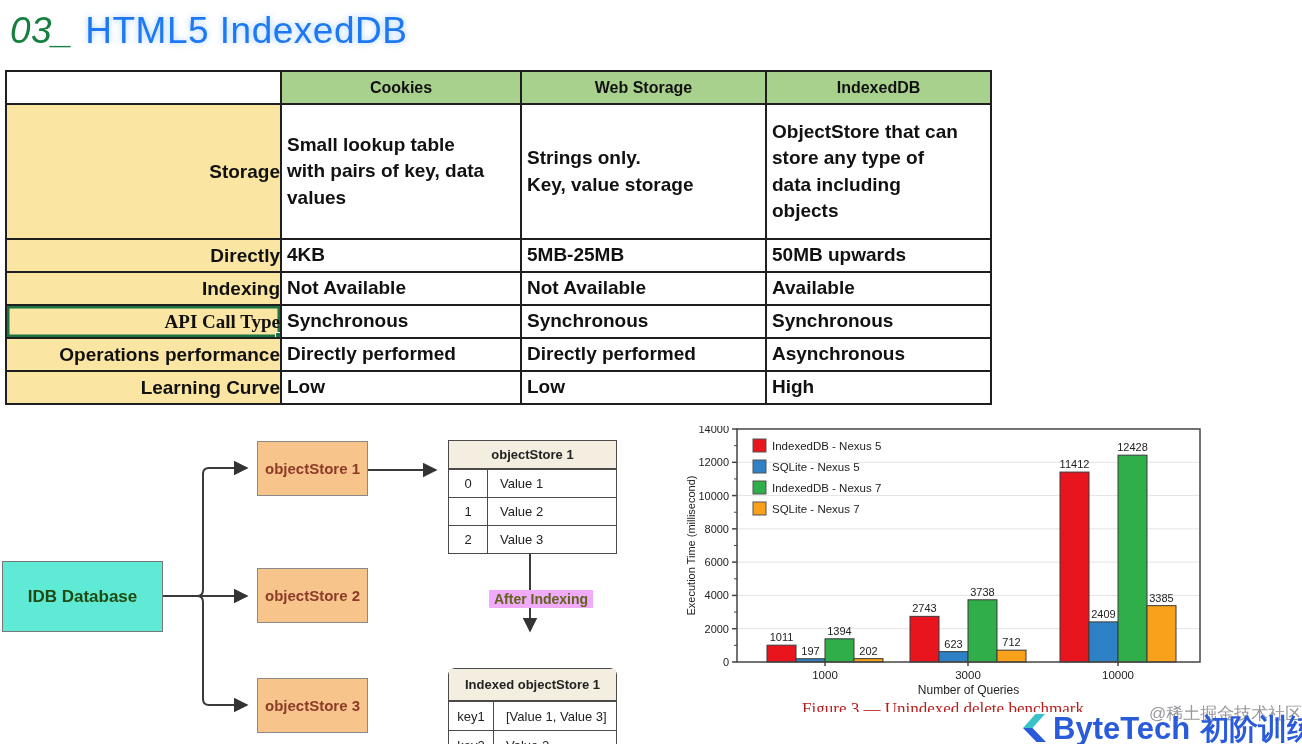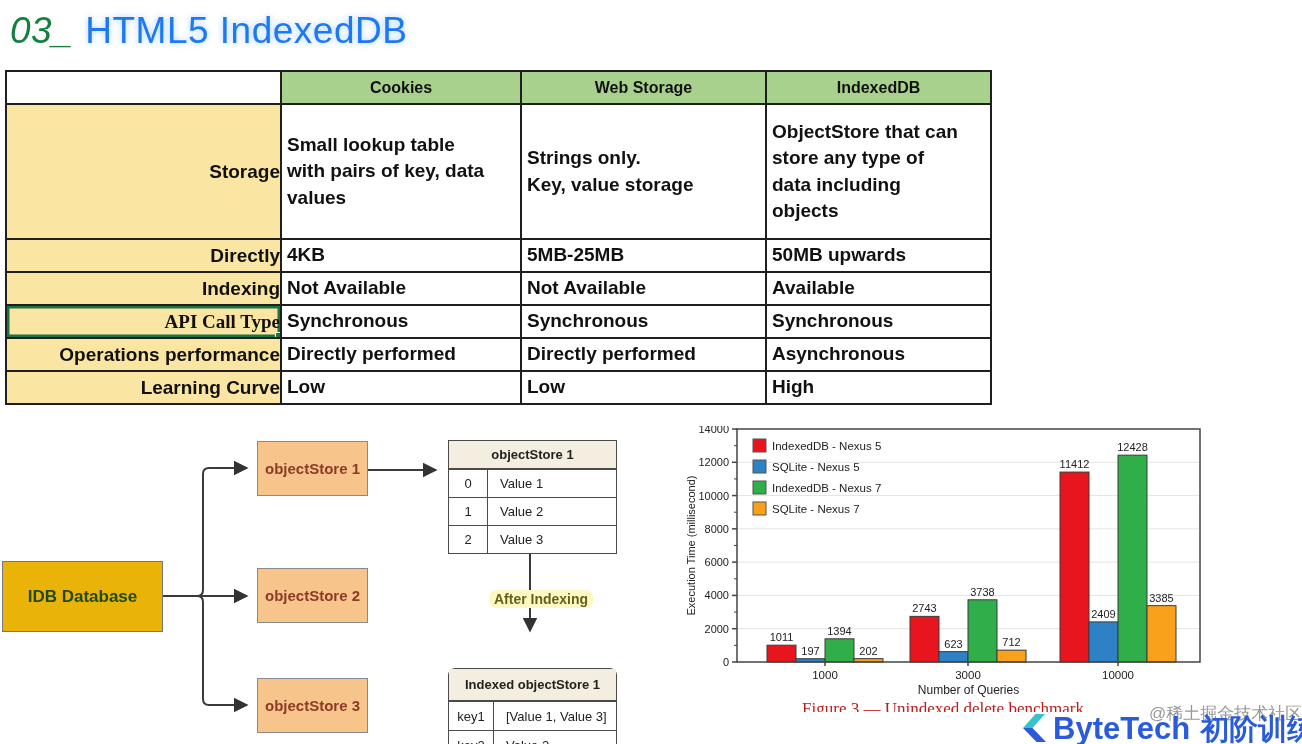--- a/index.html
+++ b/index.html
@@ -23,21 +23,21 @@
   td.val{background:#fff;font-size:19px;font-weight:600;color:#111;
          padding:0 4px 0 5px;vertical-align:middle;white-space:pre-line;line-height:1.38;}
   tr.r-storage td{height:133px;}
   tr.r-thin td{height:31px;}
   td.sel{box-shadow:inset 0 0 0 2.5px #1a7340;position:relative;font-family:Liberation Serif, serif;}
   .sel-handle{position:absolute;right:-4px;bottom:-4px;width:7px;height:7px;
               background:#1a7340;border:1px solid #fff;z-index:3;}
 
   
   .idb-box{position:absolute;left:2px;top:561px;width:159px;height:69px;
-           background:#eab308;border:1.5px solid #777;display:flex;align-items:center;
+           background:#5eead4;border:1.5px solid #777;display:flex;align-items:center;
            justify-content:center;font-size:17px;font-weight:700;color:#204a12;}
   .store-box{position:absolute;left:257px;width:109px;height:53px;background:#F7C58B;
              border:1.5px solid #8a8a8a;display:flex;align-items:center;justify-content:center;
              font-size:15px;font-weight:700;color:#8d3a28;}
   #store1{top:441px;} #store2{top:568px;} #store3{top:678px;}
   .diagram-lines{position:absolute;left:0;top:420px;width:683px;height:324px;pointer-events:none;}
 
   .mini-table{position:absolute;left:448px;width:167px;background:#fff;
               border:1.5px solid #4a4a4a;font-size:13px;color:#222;}
   #ostable{top:440px;} #idxtable{top:668px;border-radius:7px;}
@@ -45,22 +45,22 @@
                border-bottom:1.5px solid #4a4a4a;display:flex;align-items:center;justify-content:center;}
   #ostable .mini-header{height:27px;} #idxtable .mini-header{height:31px;}
   .mini-row{display:flex;border-top:1px solid #4a4a4a;}
   .mini-row:first-of-type{border-top:none;}
   #ostable .mini-row{height:27px;} #idxtable .mini-row{height:28px;}
   .mini-key{display:flex;align-items:center;justify-content:center;
             border-right:1px solid #4a4a4a;}
   #ostable .mini-key{width:38px;} #idxtable .mini-key{width:44px;}
   .mini-val{flex:1;display:flex;align-items:center;padding-left:12px;}
 
-  .after-indexing{position:absolute;left:489px;top:590px;background:#fef9c3;
-                  color:#62621c;font-size:14px;font-weight:700;padding:1px 5px;border-radius:7px;}
+  .after-indexing{position:absolute;left:489px;top:590px;background:#f0abfc;
+                  color:#62621c;font-size:14px;font-weight:700;padding:1px 5px;}
 
   
   #chart-svg{position:absolute;left:683px;top:426px;}
   .fig-caption{position:absolute;left:683px;top:699px;width:520px;height:13px;overflow:hidden;
                text-align:center;font-family:"Liberation Serif",serif;font-size:17px;color:#b91c1c;}
 
   
   .watermark{position:absolute;left:1113px;top:702px;font-size:17px;color:#96979b;white-space:nowrap;margin-left:36px;}
   .logo{position:absolute;left:1020px;top:710px;height:34px;display:flex;align-items:flex-end;white-space:nowrap;}
   .logo .logo-icon{margin-right:6px;margin-bottom:1px;}

